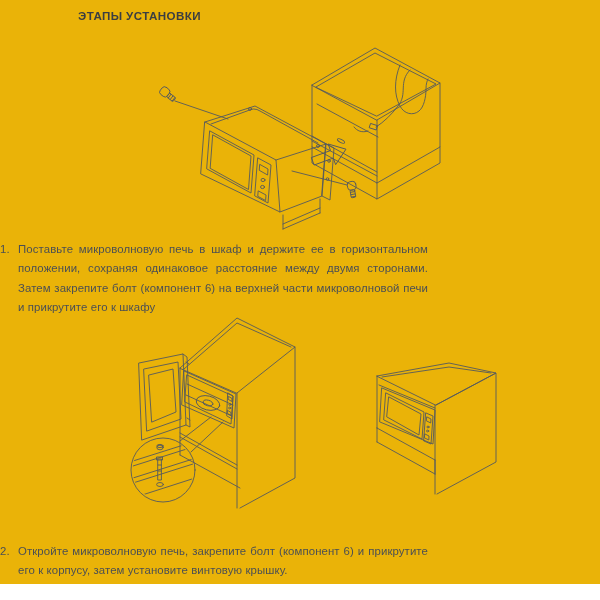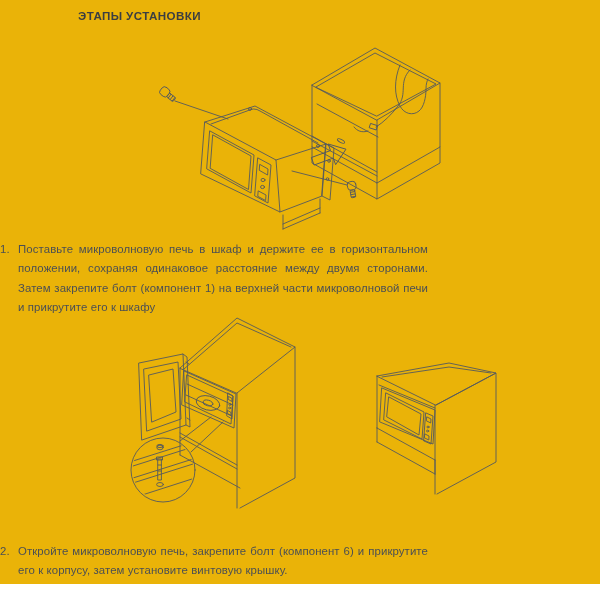--- a/index.html
+++ b/index.html
@@ -149,21 +149,21 @@
         <path d="M427,417 L431,419 L430.7,423 L426.7,421 Z"></path>
         <ellipse cx="428" cy="427" rx="1.1" ry="0.9"></ellipse>
         <ellipse cx="427.6" cy="431" rx="1.1" ry="0.9"></ellipse>
         <path d="M425,434 L429,436 L428.8,440 L424.8,438 Z"></path>
       </g>
     </g>
   </svg>
 
   <div class="step" id="step1">
     <span class="step-num">1.</span>
-    <span class="step-text">Поставьте микроволновую печь в шкаф и держите ее в горизонтальном положении, сохраняя одинаковое расстояние между двумя сторонами. Затем закрепите болт (компонент 1) на верхней части микроволновой печи и прикрутите его к шкафу</span>
+    <span class="step-text">Поставьте микроволновую печь в шкаф и держите ее в горизонтальном положении, сохраняя одинаковое расстояние между двумя сторонами. Затем закрепите болт (компонент 6) на верхней части микроволновой печи и прикрутите его к шкафу</span>
   </div>
 
   <div class="step" id="step2">
     <span class="step-num">2.</span>
     <span class="step-text">Откройте микроволновую печь, закрепите болт (компонент 6) и прикрутите его к корпусу, затем установите винтовую крышку.</span>
   </div>
 
 </div>
 
 </body></html>

